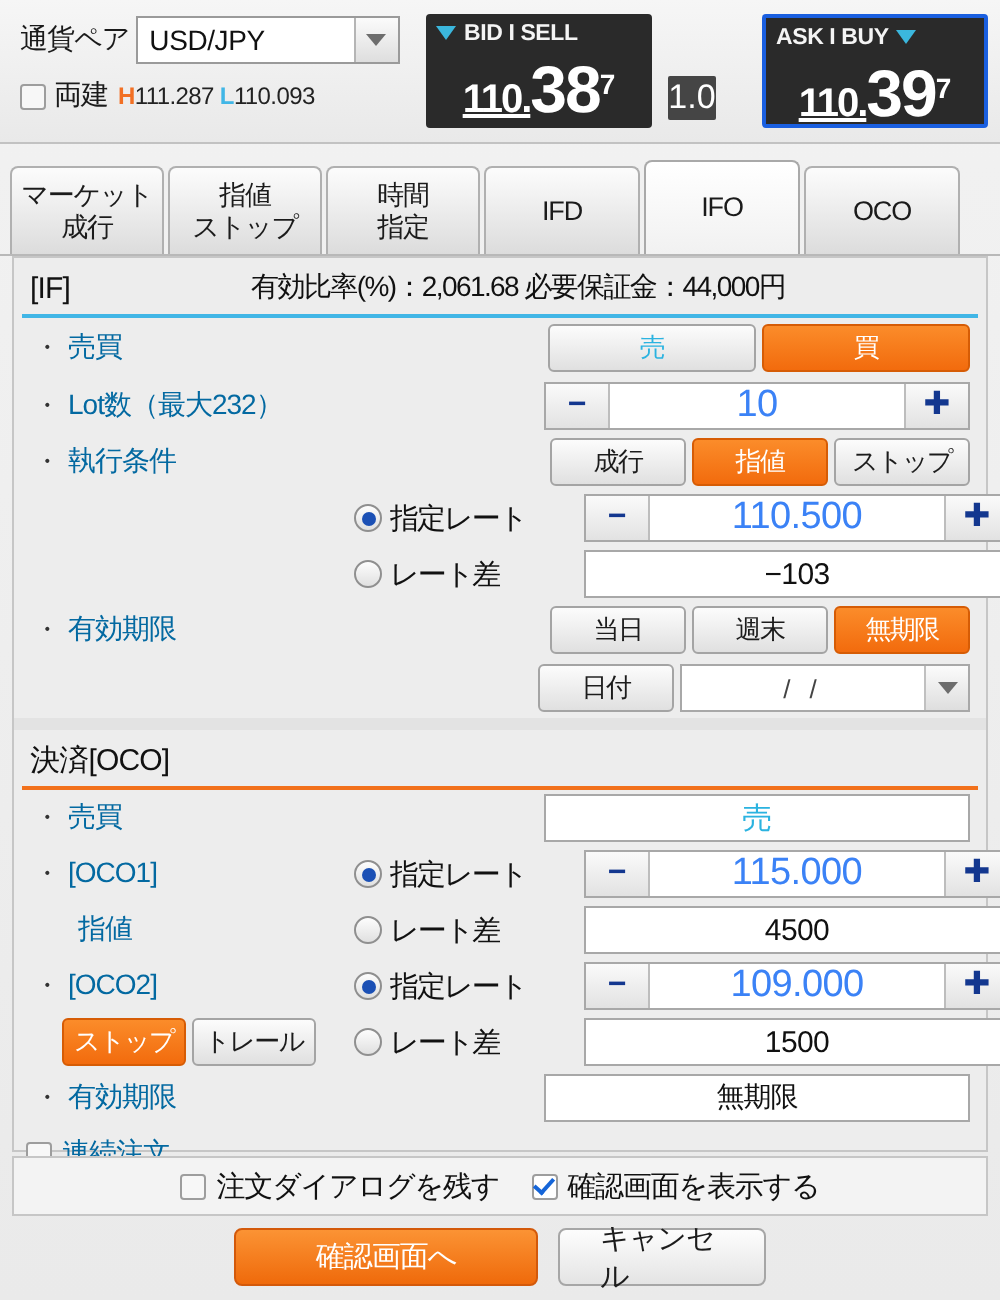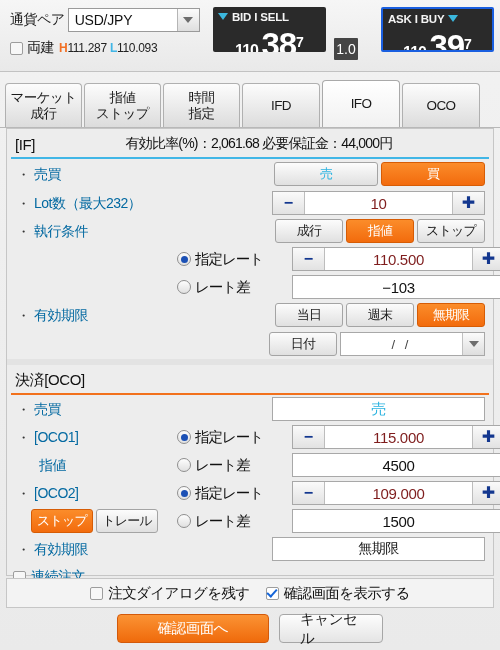--- a/index.html
+++ b/index.html
@@ -61,21 +61,21 @@
     width: 4px; height: 8px; margin-top: -2px;
     border: solid #1565d8; border-width: 0 2px 2px 0;
     transform: rotate(42deg);
   }
   .ryo { font-size: 14px; color: #1a1a1a; margin: 0 5px 0 4px; letter-spacing: -0.5px; }
   .hl { font-size: 12px; color: #222; letter-spacing: -0.3px; }
   .hl .h { color: #f27024; font-weight: bold; }
   .hl .l { color: #41b6e6; font-weight: bold; }
 
   .pricepanel {
-    position: absolute; top: 7px; height: 45px;
+    position: absolute; top: 7px; height: 57px;
     background: #2a2a2a; color: #fff;
     border-radius: 2px; overflow: hidden;
   }
   .pricepanel.bid { left: 213px; width: 113px; }
   .pricepanel.ask { left: 381px; width: 113px; border: 2px solid #1a5fe0; }
   .pp-head {
     height: 19px; display: flex; align-items: center;
     padding: 0 5px; gap: 4px;
   }
   .pp-head .t {
@@ -84,27 +84,27 @@
   }
   .tri-dn {
     width: 0; height: 0; border-left: 5px solid transparent;
     border-right: 5px solid transparent; border-top: 7px solid #3bb7dd;
     flex: none;
   }
   .pp-price {
     display: flex; align-items: baseline; justify-content: center;
     height: 36px; padding-bottom: 3px;
   }
-  .pp-price .big { font-size: 16px; font-weight: bold; letter-spacing: -1px; }
+  .pp-price .big { font-size: 20px; font-weight: bold; letter-spacing: -1px; text-decoration: underline; }
   .pp-price .huge { font-size: 33px; font-weight: bold; letter-spacing: -1px; }
   .pp-price .sup { font-size: 14px; font-weight: bold; position: relative; top: -9px; }
   .spread {
     position: absolute; left: 334px; top: 38px;
     width: 24px; height: 22px; background: #454545; color: #fff;
-    font-size: 14px; display: flex; align-items: center; justify-content: center;
+    font-size: 17px; display: flex; align-items: center; justify-content: center;
     border-radius: 1px;
   }
 
   
   .tabs {
     position: absolute; left: 0; top: 78px; width: 500px; height: 50px;
     display: flex; align-items: flex-end; padding-left: 5px;
     border-bottom: 1px solid #b8b8b8;
   }
   .tab {
@@ -173,21 +173,21 @@
   }
   .stepbtn {
     width: 32px; background: linear-gradient(#fafafa, #e2e2e2);
     display: flex; align-items: center; justify-content: center;
     color: #13378f; font-size: 16px; font-weight: bold; line-height: 1;
   }
   .stepbtn.minus { border-right: 1px solid #bdbdbd; }
   .stepbtn.plus { border-left: 1px solid #bdbdbd; }
   .stepval {
     flex: 1; background: #fff; display: flex; align-items: center; justify-content: center;
-    font-size: 15px; color: #7f1d1d; letter-spacing: -0.3px;
+    font-size: 19px; color: #3b82f6; letter-spacing: -0.3px;
   }
   .plainfield {
     height: 24px; width: 213px; border: 1px solid #a8a8a8; background: #fff;
     display: flex; align-items: center; justify-content: center;
     font-size: 15px; color: #111; letter-spacing: -0.3px;
   }
   .plainfield.cyan { color: #2bb3e0; font-size: 15px; }
   .plainfield.jp { font-size: 14px; letter-spacing: -0.5px; }
 
   .btngroup { display: flex; gap: 3px; }

